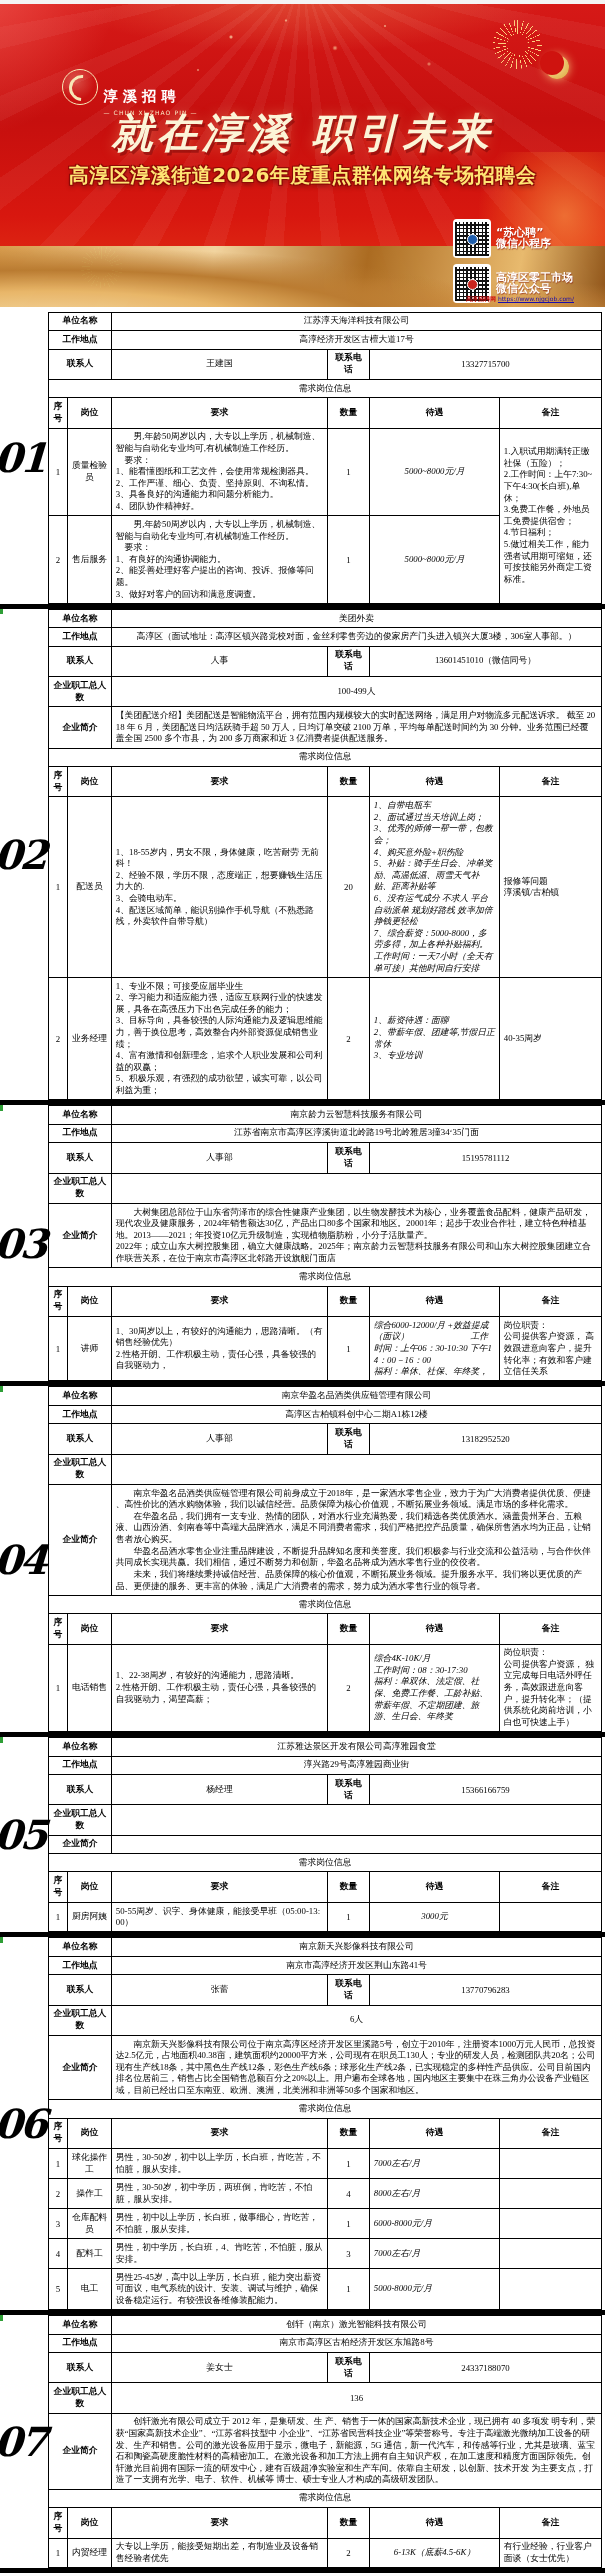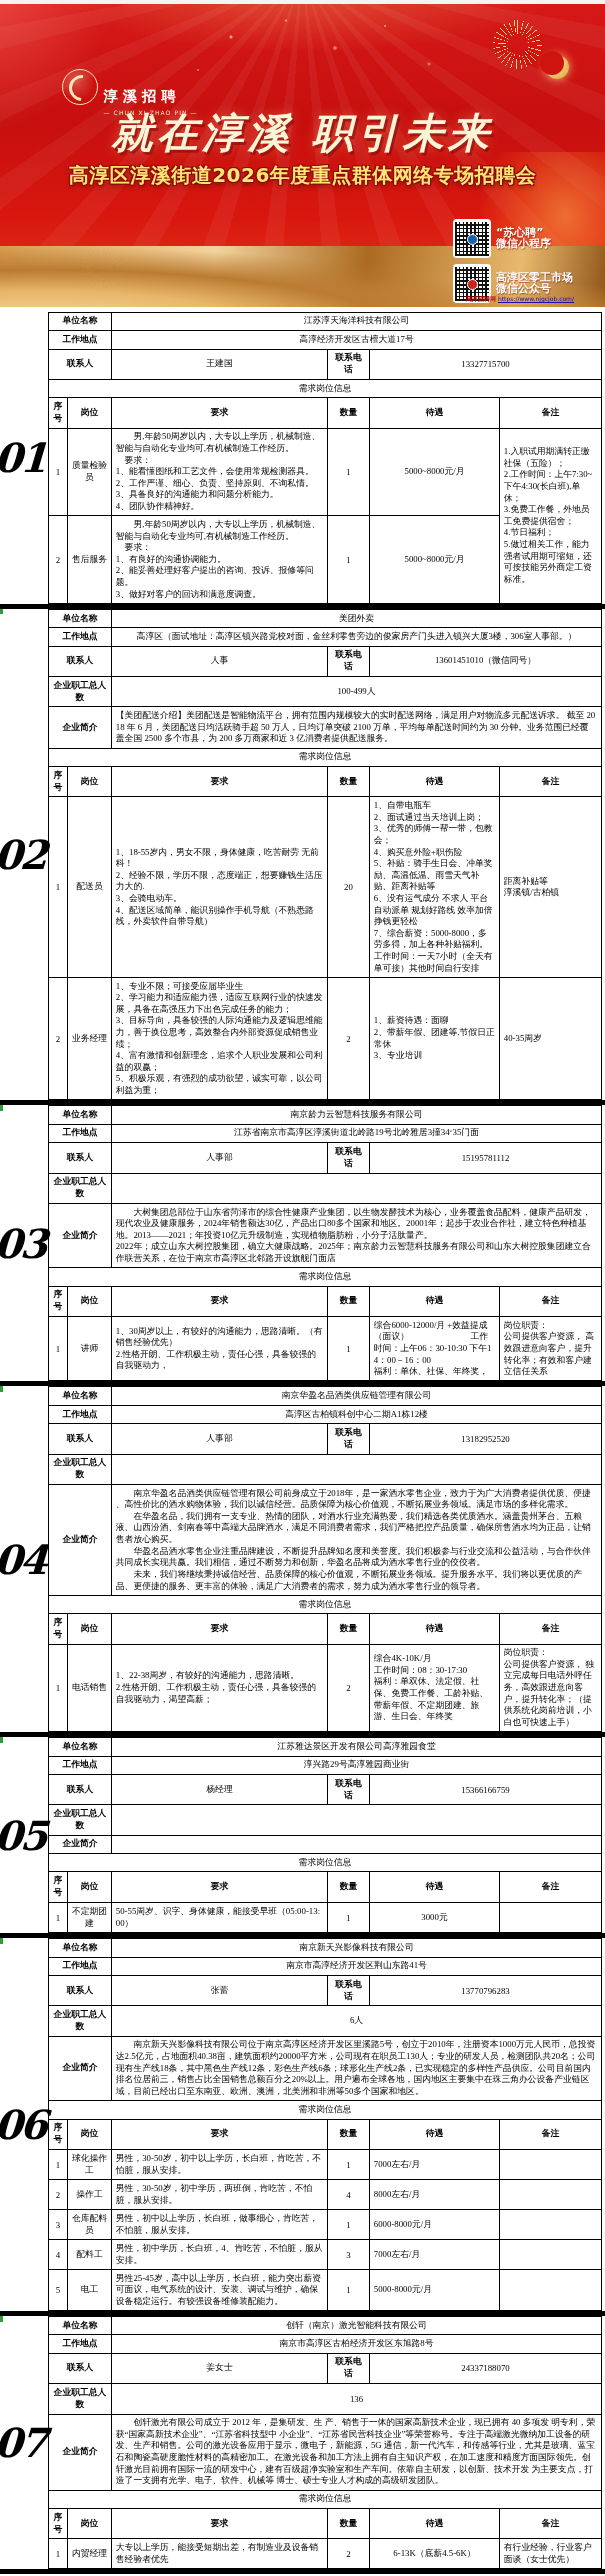--- a/index.html
+++ b/index.html
@@ -87,21 +87,21 @@
   .ctable td{border:1.1px solid #000;padding:2.7px 3.8px;font-size:8.8px;vertical-align:middle;overflow:hidden;}
   .c{text-align:center;}
   .l{text-align:left;margin-left:43px;}
   .pre{white-space:pre-wrap;word-break:break-all;font-size:7.7px;line-height:1.32;}
   .lab{font-weight:bold;padding:7.1px 1.1px;font-size:8.8px;}
   .big{font-size:11px;padding:6px 3.8px;}
   .jobshead{font-weight:normal;font-size:9.3px;padding:14.3px 3.8px;}
   .colhead{font-weight:bold;font-size:8.2px;padding:7.7px 0.5px;}
   .jno,.jcount{font-size:8.2px;}
   .jpost{font-size:8.2px;padding:2.2px 1.1px;margin-top:24px;}
-  .jsal{font-size:8.2px;}
+  .jsal{font-size:8.2px;font-style:italic;}
   .intro{padding:4.4px 5.5px;}
   .sep{height:5px;background:#000;position:relative;}
   .sep::after{content:"";position:absolute;left:0;top:5px;width:2.7px;height:5.5px;background:#2e9e36;}
   .sep.last::after{display:none;}
 </style>
 </head>
 <body>
 
 <div class="topstrip"></div>
 
@@ -286,21 +286,21 @@
 4、配送区域简单，能识别操作手机导航（不熟悉路线，外卖软件自带导航）</td>
               <td class="c jcount">20</td>
               <td class="l pre jsal">1、自带电瓶车
 2、面试通过当天培训上岗；
 3、优秀的师傅一帮一带，包教会；
 4、购买意外险+职伤险
 5、补贴：骑手生日会、冲单奖励、高温低温、雨雪天气补贴、距离补贴等
 6、没有运气成分 不求人 平台自动派单 规划好路线 效率加倍 挣钱更轻松
 7、综合薪资：5000-8000，多劳多得，加上各种补贴福利。
 工作时间：一天7小时（全天有单可接）其他时间自行安排</td>
-              <td class="l pre jnote" colspan="1">距离补贴等
+              <td class="l pre jnote" colspan="1">报修等问题
 淳溪镇/古柏镇</td>
             </tr>
             <tr>
               <td class="c jno">2</td>
               <td class="c jpost">业务经理</td>
               <td class="l pre jreq">1、专业不限；可接受应届毕业生
 2、学习能力和适应能力强，适应互联网行业的快速发展，具备在高强压力下出色完成任务的能力；
 3、目标导向，具备较强的人际沟通能力及逻辑思维能力，善于换位思考，高效整合内外部资源促成销售业绩；
 4、富有激情和创新理念，追求个人职业发展和公司利益的双赢；
 5、积极乐观，有强烈的成功欲望，诚实可靠，以公司利益为重；</td>
@@ -491,21 +491,21 @@
             <tr>
               <td class="colhead c">序号</td>
               <td class="colhead c">岗位</td>
               <td class="colhead c">要求</td>
               <td class="colhead c">数量</td>
               <td class="colhead c">待遇</td>
               <td class="colhead c">备注</td>
             </tr>
             <tr>
               <td class="c jno">1</td>
-              <td class="c jpost">不定期团建</td>
+              <td class="c jpost">厨房阿姨</td>
               <td class="l pre jreq">50-55周岁、识字、身体健康，能接受早班（05:00-13:00）</td>
               <td class="c jcount">1</td>
               <td class="c jsal">3000元</td>
               <td class="l pre jnote" colspan="1"></td>
             </tr>
           </tbody>
         </table>
       </div>
     </div>
     <div class="sep"></div>

